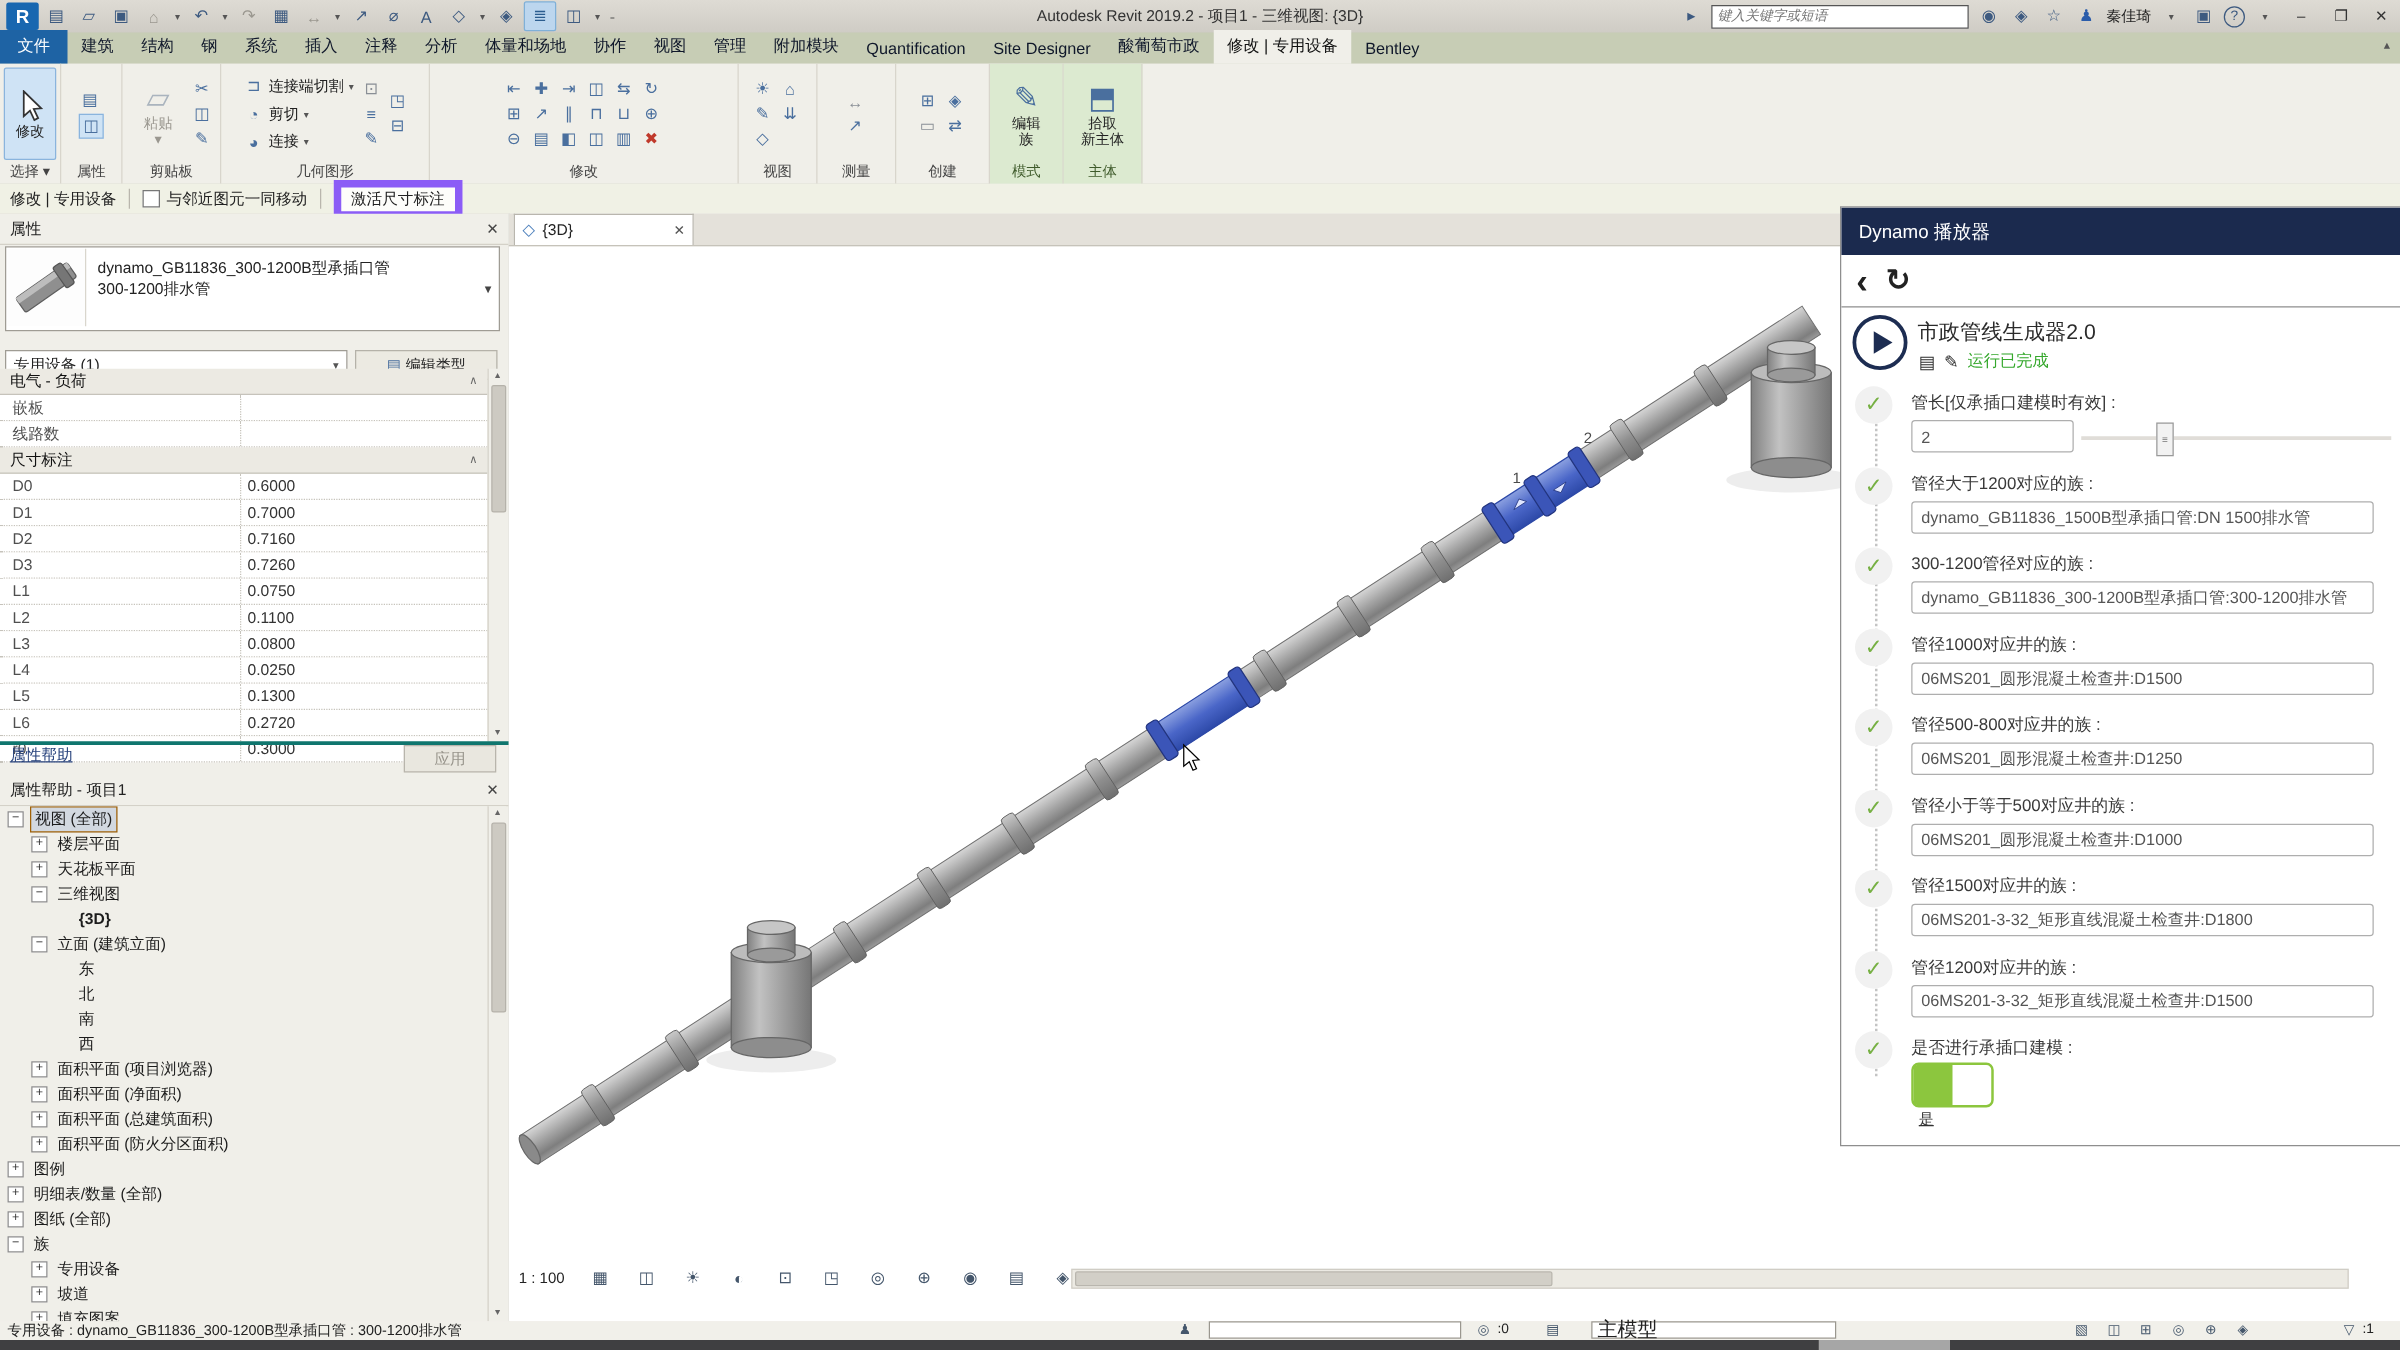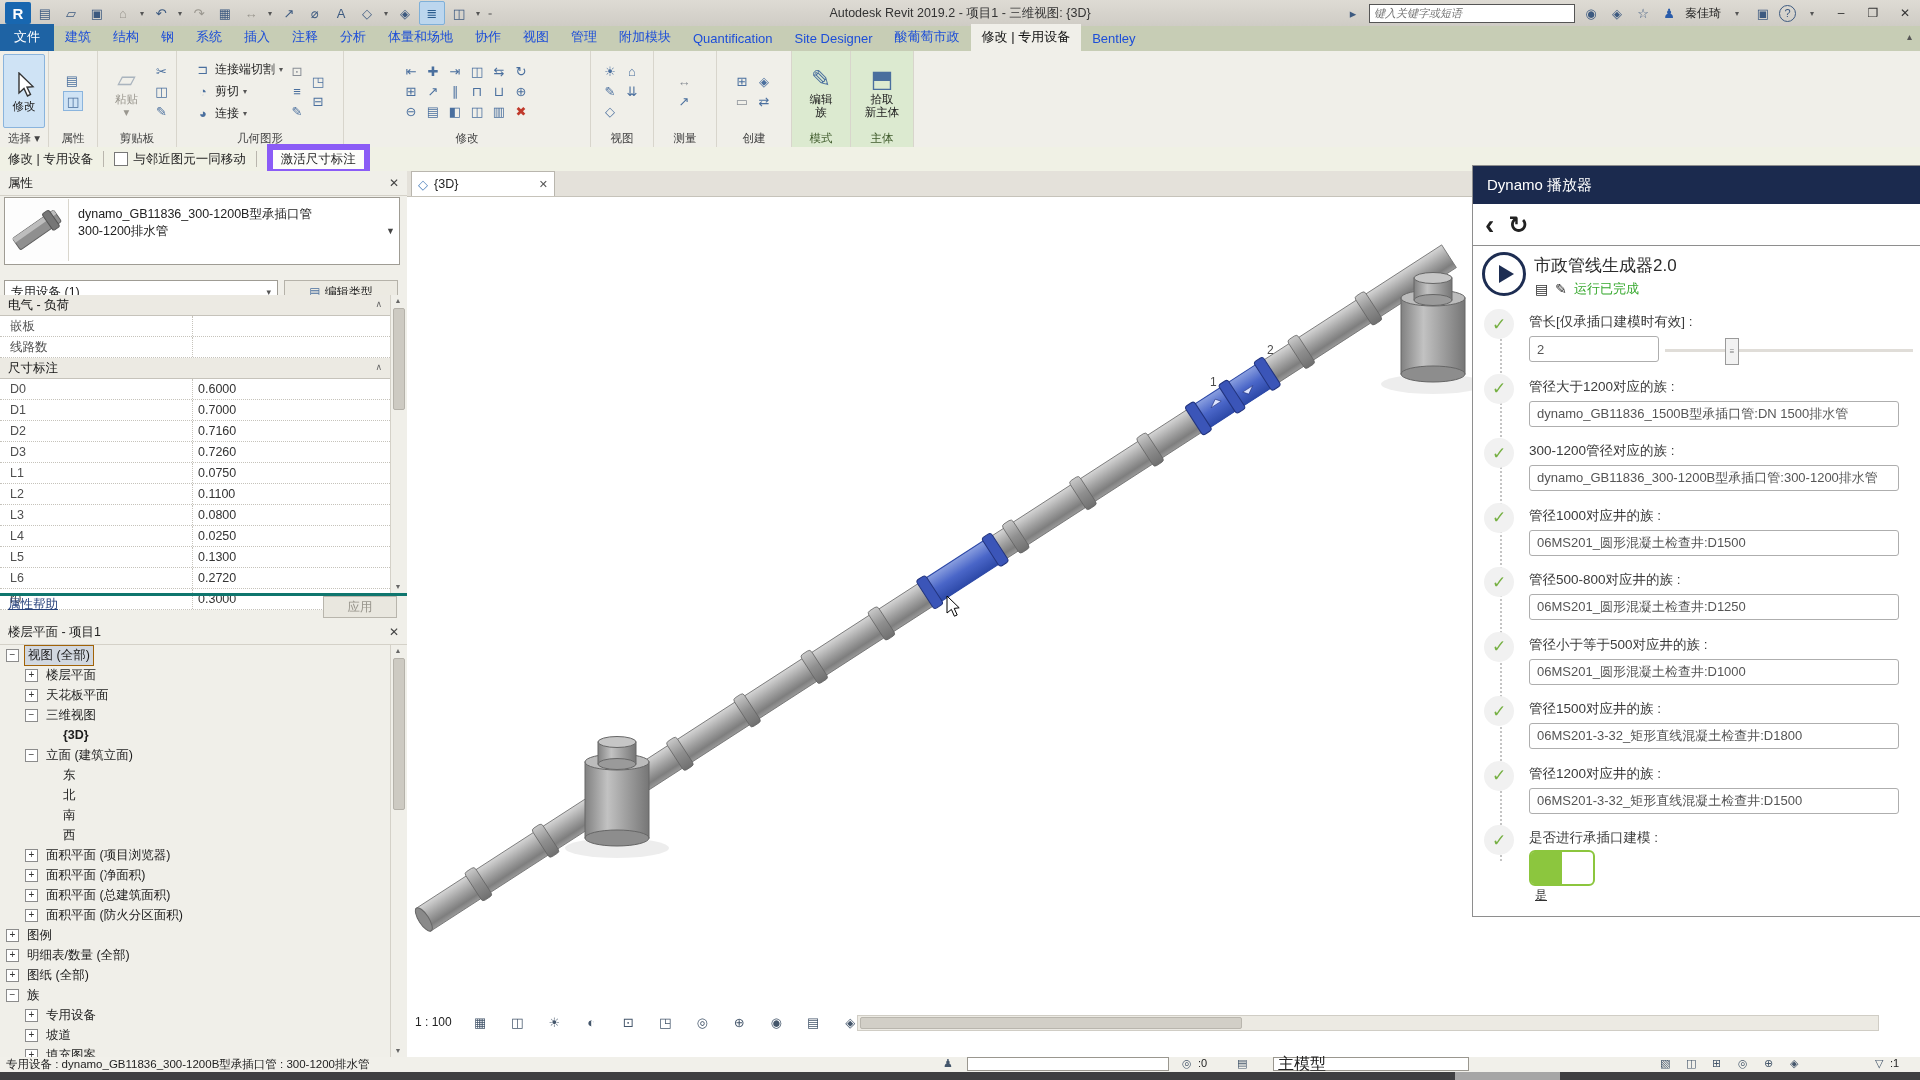--- a/index.html
+++ b/index.html
@@ -20,21 +20,21 @@
   #apptitle{position:absolute;left:50%;transform:translateX(-50%);font-size:12.5px;color:#333;white-space:nowrap;}
   #tb-right{position:absolute;right:2px;top:0;height:26px;display:flex;align-items:center;gap:6px;}
   #searchbox{width:196px;height:17px;border:1px solid #555;background:#fff;font-size:11px;
     font-family:inherit;color:#333;padding:0 4px;font-style:italic;}
   .tbi{font-size:13px;color:#3d5a80;width:20px;height:20px;}
   #username{font-size:12px;color:#222;}
   .winbtn{width:26px;height:20px;font-size:12px;color:#333;}
 
   
   #tabbar{left:0;top:26px;width:1920px;height:25px;background:#c7cdb5;display:flex;align-items:flex-end;}
-  .rtab{font-size:13px;color:#1d4ed8;padding:4px 11px 5px;white-space:nowrap;cursor:default;}
+  .rtab{font-size:13px;color:#0f172a;padding:4px 11px 5px;white-space:nowrap;cursor:default;}
   .rtab.file{background:#1e63a4;color:#fff;padding:4px 14px 5px;}
   .rtab.active{background:#f0efe9;color:#111;}
   #tab-collapse{position:absolute;right:8px;top:31px;font-size:10px;color:#555;}
 
   
   #ribbon{left:0;top:51px;width:1920px;height:96px;background:#f0efe9;border-bottom:1px solid #c6c3ba;display:flex;}
   .rgroup{height:96px;border-right:1px solid #d8d5cc;display:flex;flex-direction:column;flex:0 0 auto;}
   .rgroup.green{background:#dcead0;}
   .rg-body{flex:1;display:flex;align-items:center;justify-content:center;gap:3px;padding:2px 3px;}
   .rg-label{height:16px;font-size:11.5px;color:#444;text-align:center;line-height:15px;white-space:nowrap;}
@@ -490,21 +490,21 @@
       <div class="sb-thumb" style="top:13px;height:100px;"></div>
       <span class="sb-ar" style="bottom:0;">▼</span>
     </div>
     <div id="prophelp" class="abs">
       <a href="#">属性帮助</a>
       <span id="applybtn">应用</span>
     </div>
 
     <div id="browser" class="abs">
       <div class="pane-head">
-        <span class="ttl">楼层平面 - 项目1</span>
+        <span class="ttl">属性帮助 - 项目1</span>
         <span class="pane-x">✕</span>
       </div>
       <div id="tree">
           <div class="trow" style="padding-left: 6px;">
             <span class="texp">−</span>
             <span class="tlabel sel">视图 (全部)</span>
           </div>
           <div class="trow" style="padding-left: 25px;">
             <span class="texp">+</span>
             <span class="tlabel">楼层平面</span>

